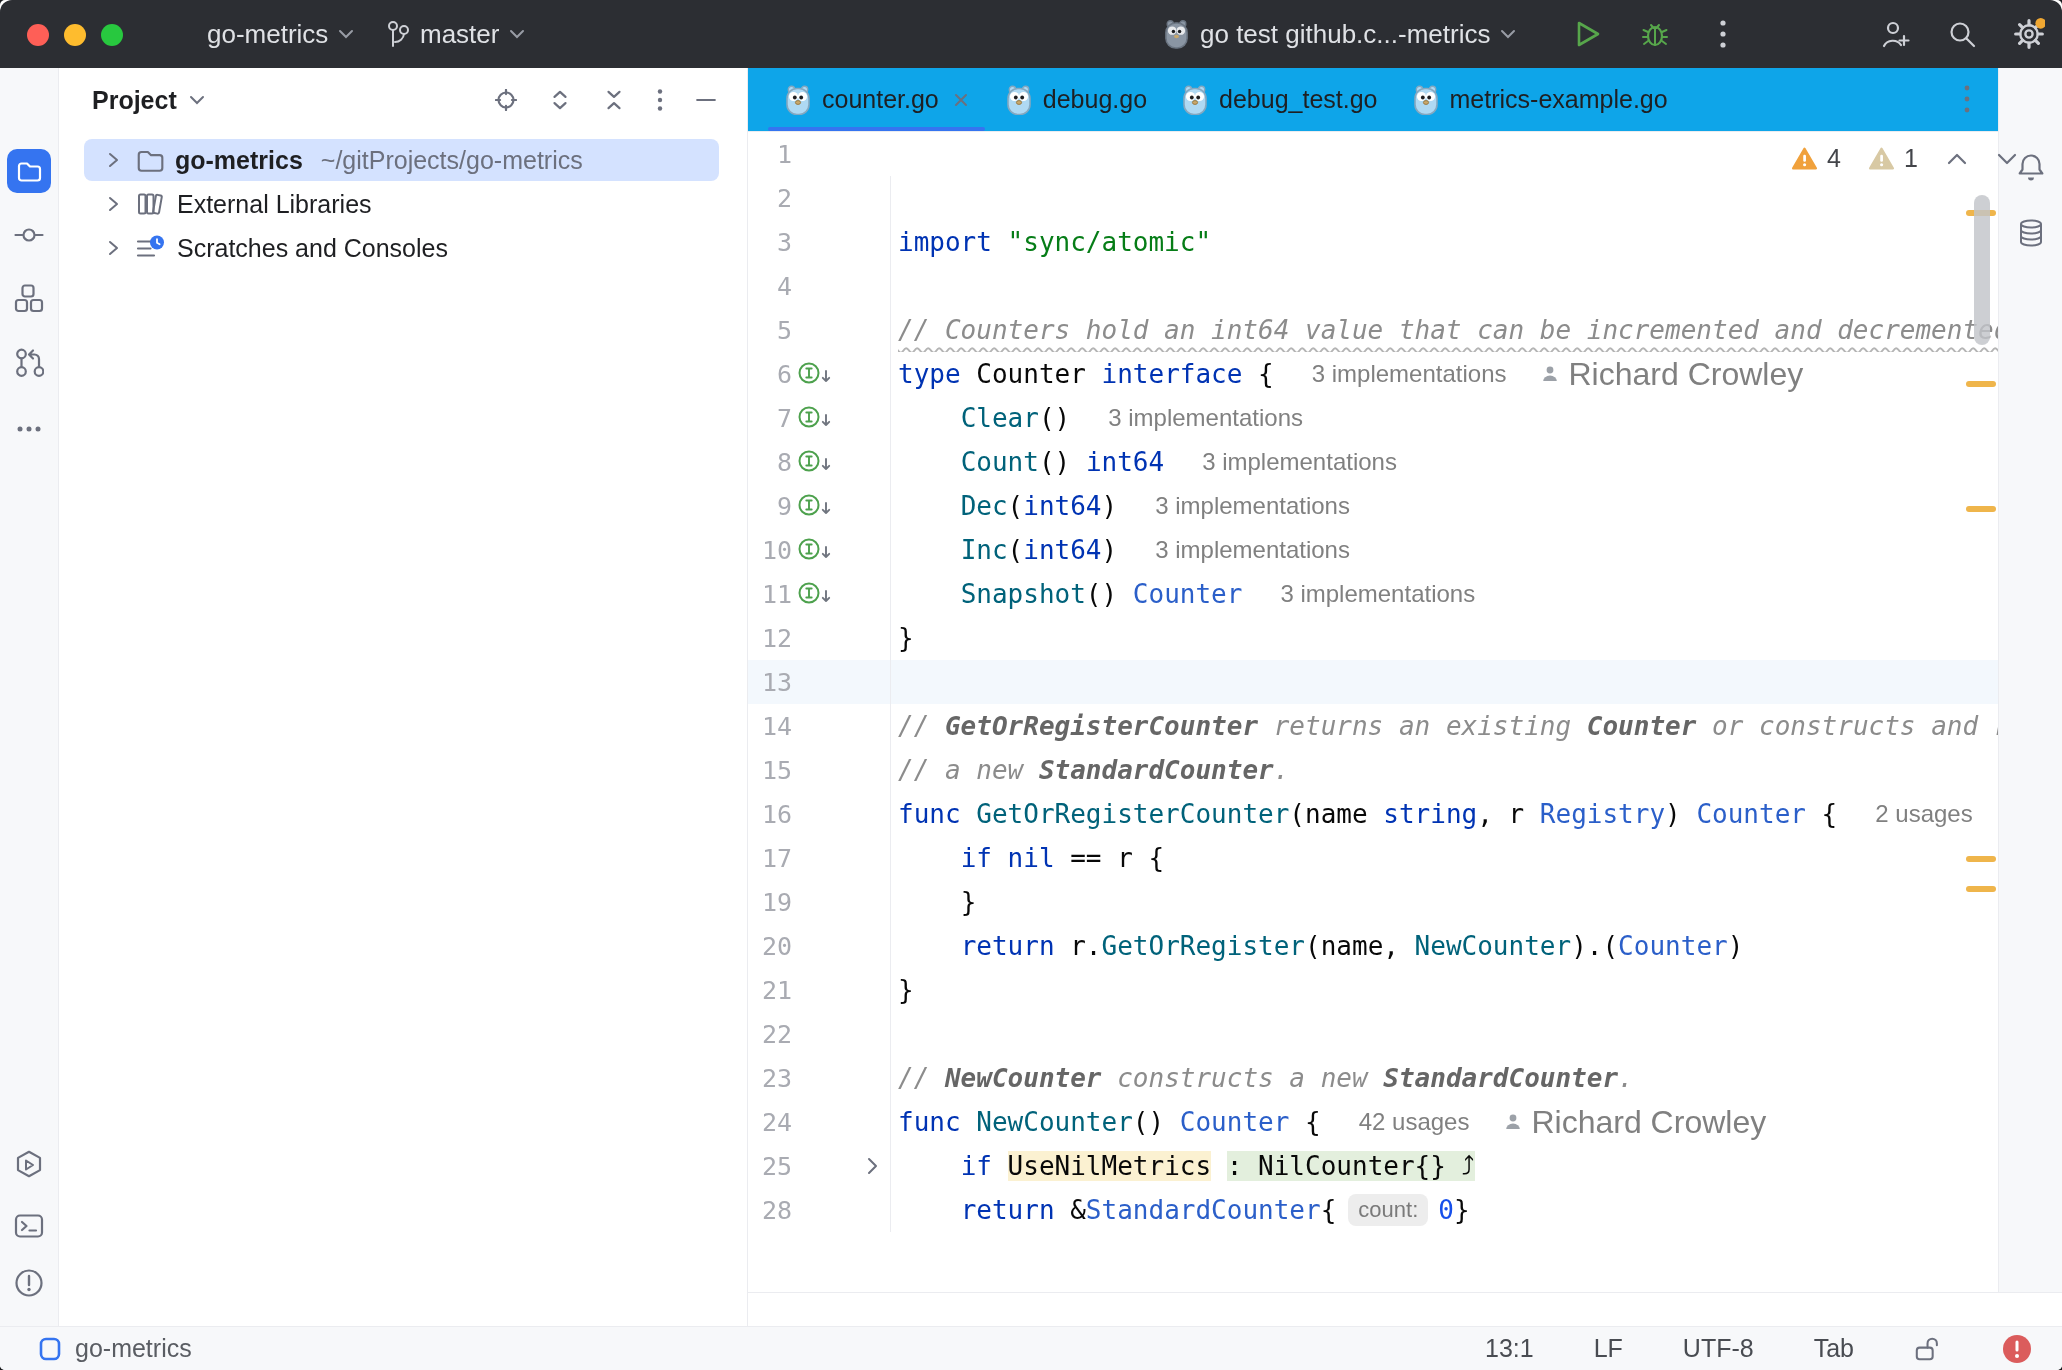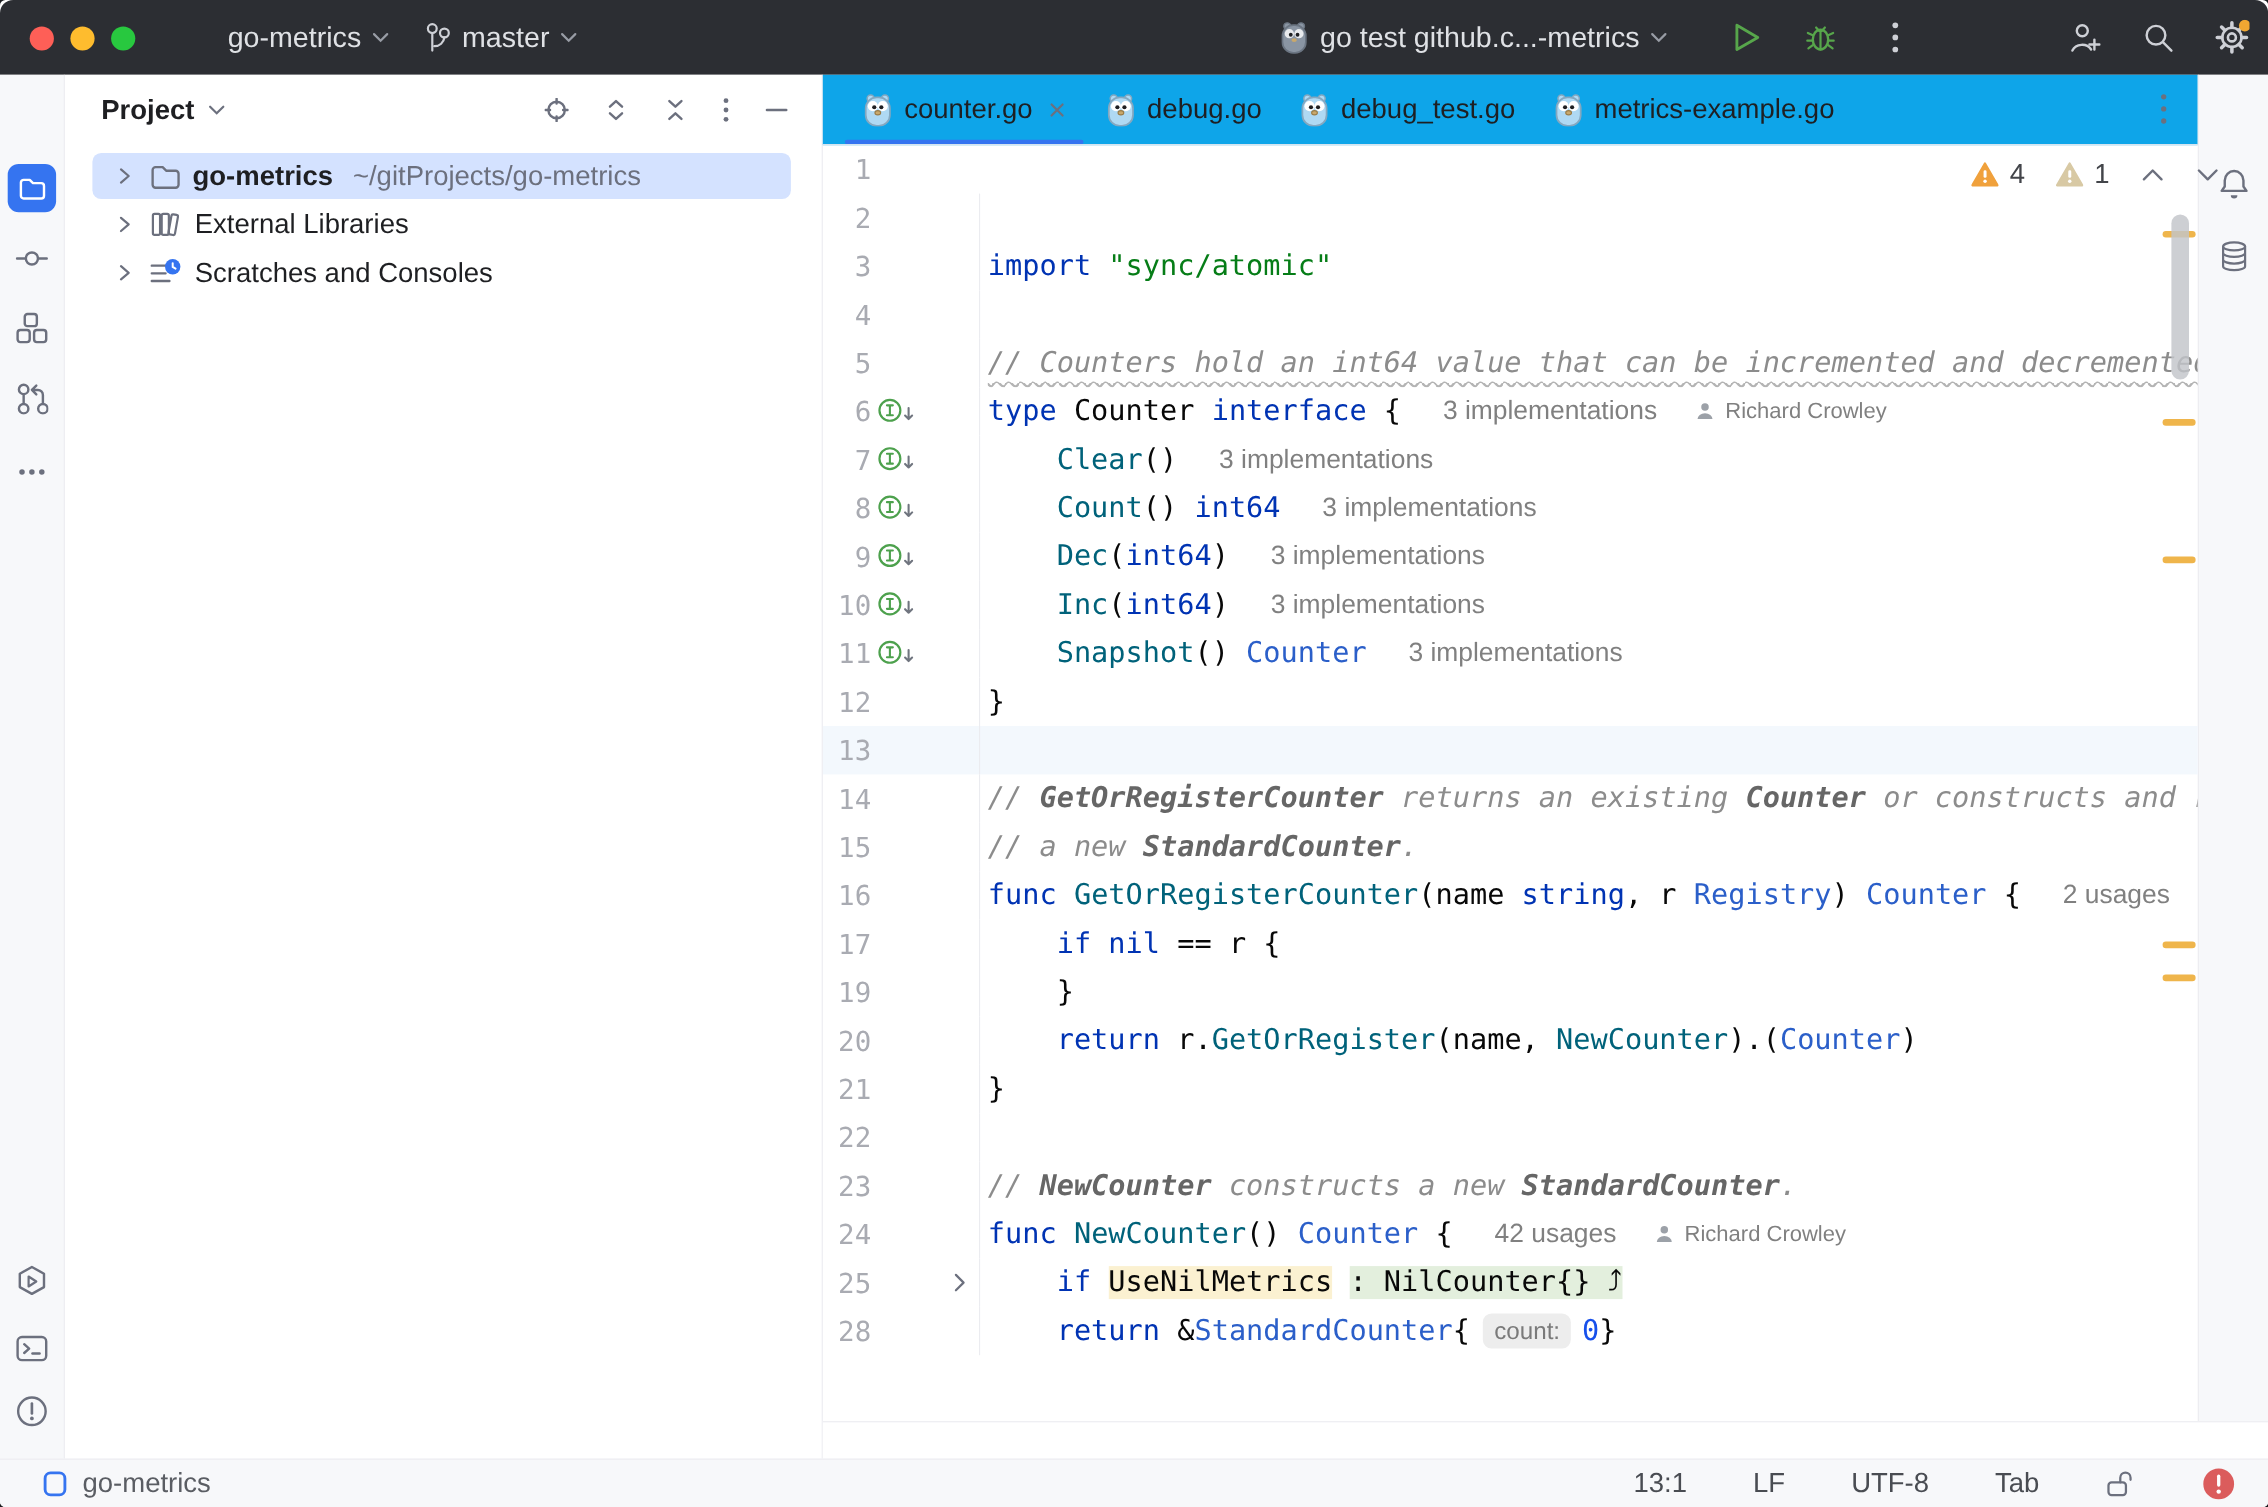--- a/index.html
+++ b/index.html
@@ -48,21 +48,21 @@
   .lnum{width:44px;text-align:right;color:#A9ABB2;font-size:25px;flex:none;}
   .gicon{width:98px;height:44px;flex:none;position:relative;}
   .codeln{flex:1;height:44px;display:flex;align-items:center;border-left:1px solid #EBECF0;padding-left:7px;overflow:hidden;position:relative;}
   .k{color:#0033B3}.p{color:#836C28}.s{color:#067D17}.f{color:#00627A}.t{color:#2B5FC9}.d{color:#080808}.n2{color:#1750EB}
   .c,.cw{color:#8C8C8C;font-style:italic}
   .cb{color:#666;font-style:italic;font-weight:bold}
   .cw{text-decoration:underline;text-decoration-style:wavy;text-decoration-color:#B4B4B4;text-decoration-thickness:1.5px;text-underline-offset:8px;}
   .hy{background:#FBF1D1}.hg{background:#E3EFDD}
   .pill{background:#EDEDED;color:#7A7A7A;border-radius:8px;padding:3px 10px;margin:0 10px 0 12px;font-size:22px;font-family:"Liberation Sans",sans-serif;}
   .hint{font-family:"Liberation Sans",sans-serif;font-style:normal;font-size:24px;color:#808080;margin-left:38px;}
-  .author{display:inline-flex;align-items:center;gap:8px;font-family:"Liberation Sans",sans-serif;font-size:20px;color:#808080;margin-left:34px;}
+  .author{display:inline-flex;align-items:center;gap:8px;font-family:"Liberation Sans",sans-serif;font-size:32px;color:#808080;margin-left:34px;}
   .guide{position:absolute;left:69px;top:0;bottom:0;width:1px;background:#D9DBDF;}
   
   .inspections{position:absolute;left:1792px;top:144px;display:flex;align-items:center;gap:10px;font-size:25px;color:#43454A;}
   .insp-gap{width:8px}
   
   .mark{position:absolute;left:1966px;width:30px;height:6px;border-radius:3px;background:#EFB54B;}
   .thumb{position:absolute;left:1974px;width:16px;border-radius:8px;background:#C2C4C9;opacity:.82;}
   
   .efooter{position:absolute;left:748px;top:1292px;width:1314px;height:34px;background:#fff;border-top:1px solid #EBECF0;}
   

